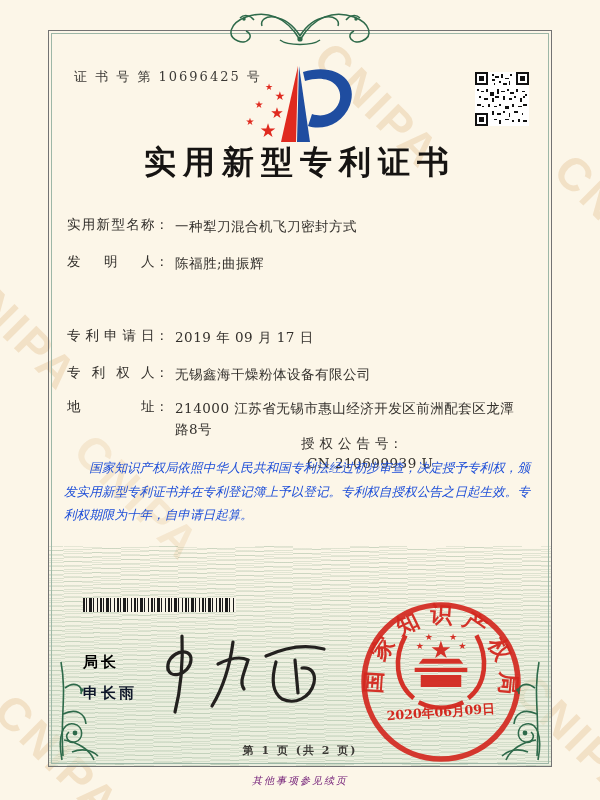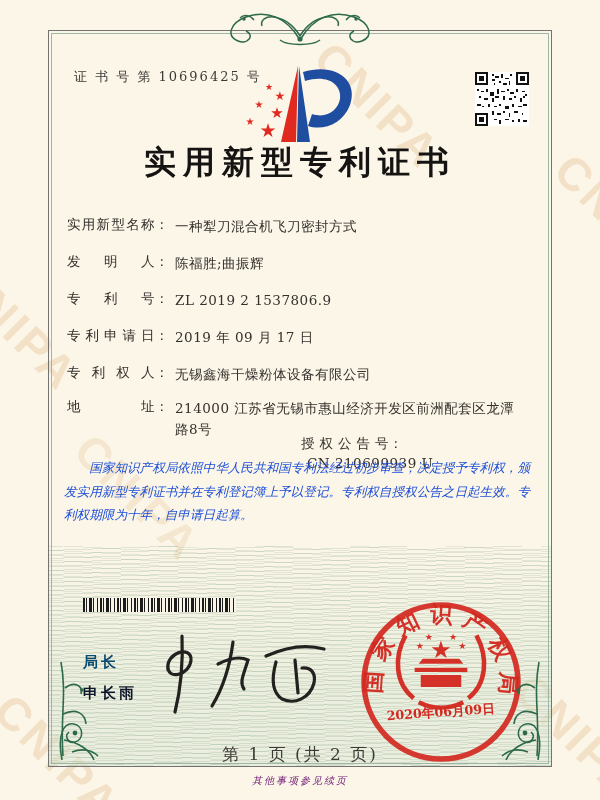--- a/index.html
+++ b/index.html
@@ -55,28 +55,28 @@
                font-size:12.6px; line-height:1.88; font-style:italic; color:#1d4ed8; }
   .body-text p { text-indent:2em; }
 
   .barcode { position:absolute; left:34px; top:567px; width:153px; height:14px;
     background:repeating-linear-gradient(90deg,
       #1b1b1b 0 2px, #f8f4e8 2px 3px, #1b1b1b 3px 4px, #f8f4e8 4px 6px,
       #1b1b1b 6px 9px, #f8f4e8 9px 10px, #1b1b1b 10px 11px, #f8f4e8 11px 14px,
       #1b1b1b 14px 15px, #f8f4e8 15px 17px);
   }
 
-  .sig-title { position:absolute; left:34px; top:622px; font-size:15px; font-weight:600; letter-spacing:3px; color:#0c4a6e; }
+  .sig-title { position:absolute; left:34px; top:622px; font-size:15px; font-weight:600; letter-spacing:3px; color:#000000; }
   .sig-name  { position:absolute; left:34px; top:653px; font-size:15px; font-weight:600; letter-spacing:3px; color:#0f172a; }
   .sig-hand  { position:absolute; left:89px; top:599px; width:200px; height:88px; }
 
   .seal { position:absolute; left:311px; top:570px; width:162px; height:162px; }
 
   .page-ind { position:absolute; left:0; right:0; top:712px; text-align:center;
-              font-size:17px; letter-spacing:2px; color:#3c3a36; }
+              font-size:11px; letter-spacing:2px; color:#3c3a36;font-weight:bold; }
 
   .flourish-l { position:absolute; left:3px; bottom:2px; width:62px; height:108px; }
   .flourish-r { position:absolute; right:3px; bottom:2px; width:62px; height:108px; transform:scaleX(-1); }
 
   .ornament-top { position:absolute; left:214px; top:6px; width:172px; height:44px; z-index:2; }
 
   .cont-note { position:absolute; left:0; right:0; top:774px; text-align:center;
                font-size:10px; font-style:italic; letter-spacing:2px; color:#701a75; z-index:1; }
 </style>
 </head>
@@ -178,23 +178,20 @@
   </svg>
 
   <div class="title">实用新型专利证书</div>
 
   <div class="row r1">
     <span class="flabel">实用新型名称</span><span class="colon">：</span><span class="fvalue">一种犁刀混合机飞刀密封方式</span>
   </div>
   <div class="row r2">
     <span class="flabel">发明人</span><span class="colon">：</span><span class="fvalue">陈福胜;曲振辉</span>
   </div>
-  <div class="row r3">
-    <span class="flabel">专利号</span><span class="colon">：</span><span class="fvalue">ZL 2019 2 1537806.9</span>
-  </div>
   <div class="row r4">
     <span class="flabel">专利申请日</span><span class="colon">：</span><span class="fvalue">2019 年 09 月 17 日</span>
   </div>
   <div class="row r5">
     <span class="flabel">专利权人</span><span class="colon">：</span><span class="fvalue">无锡鑫海干燥粉体设备有限公司</span>
   </div>
   <div class="row r6">
     <span class="flabel">地址</span><span class="colon">：</span><span class="fvalue">214000 江苏省无锡市惠山经济开发区前洲配套区龙潭路8号</span>
   </div>
 

